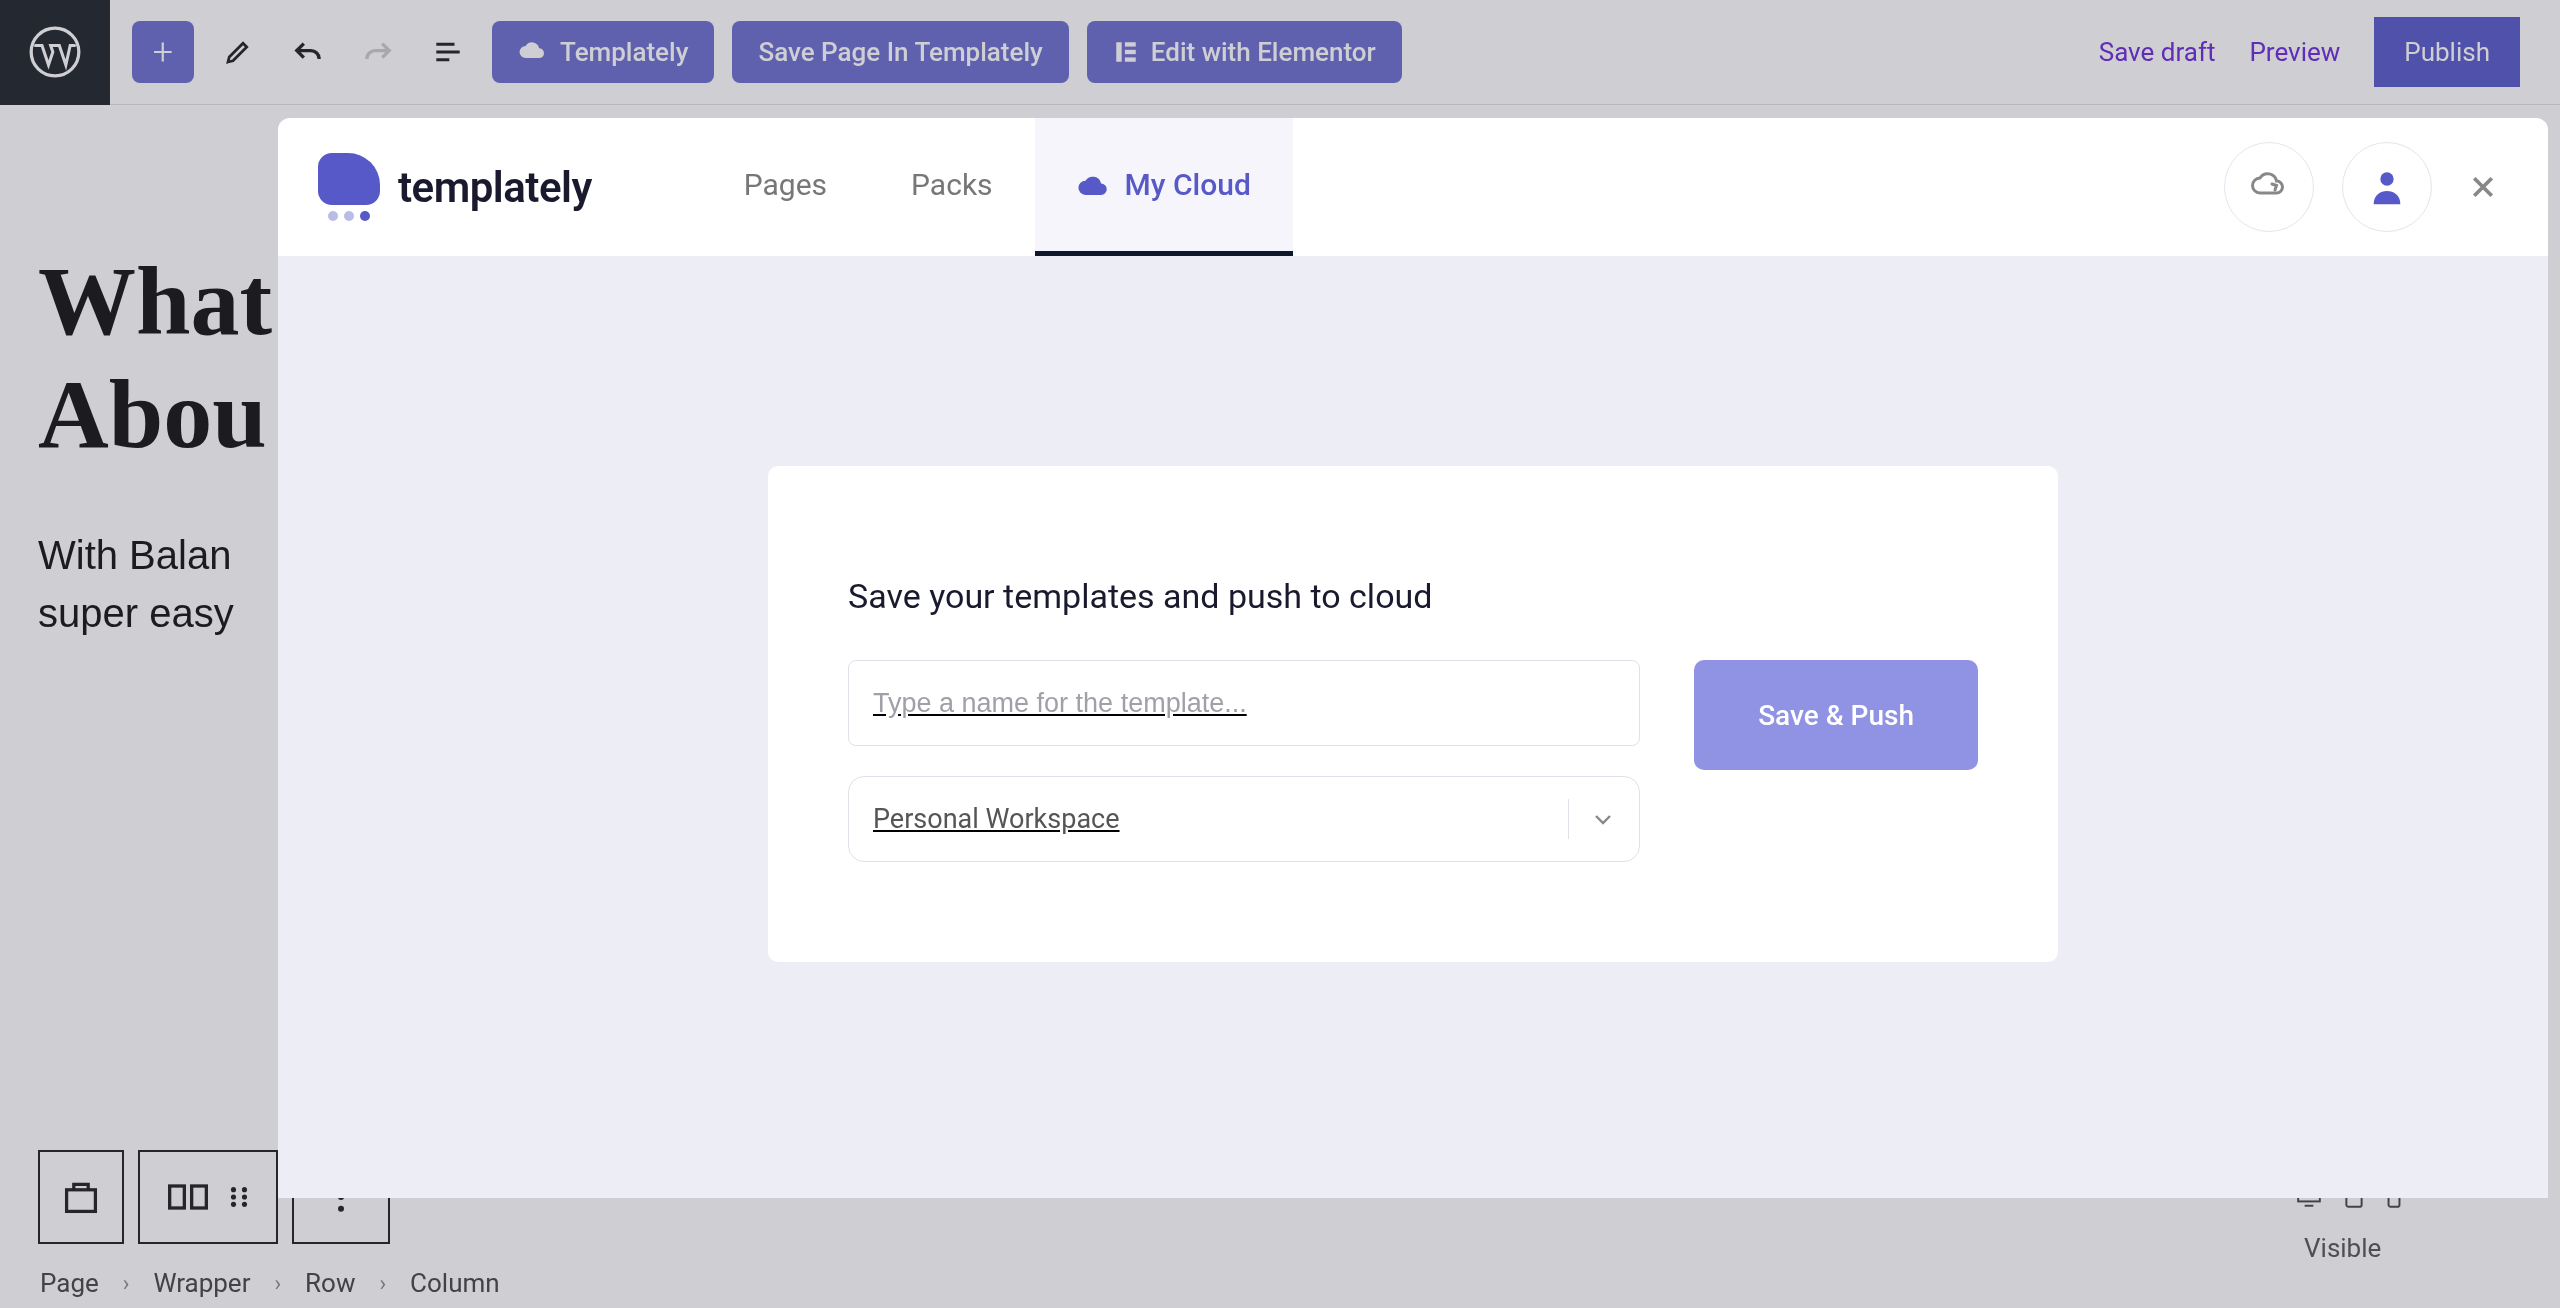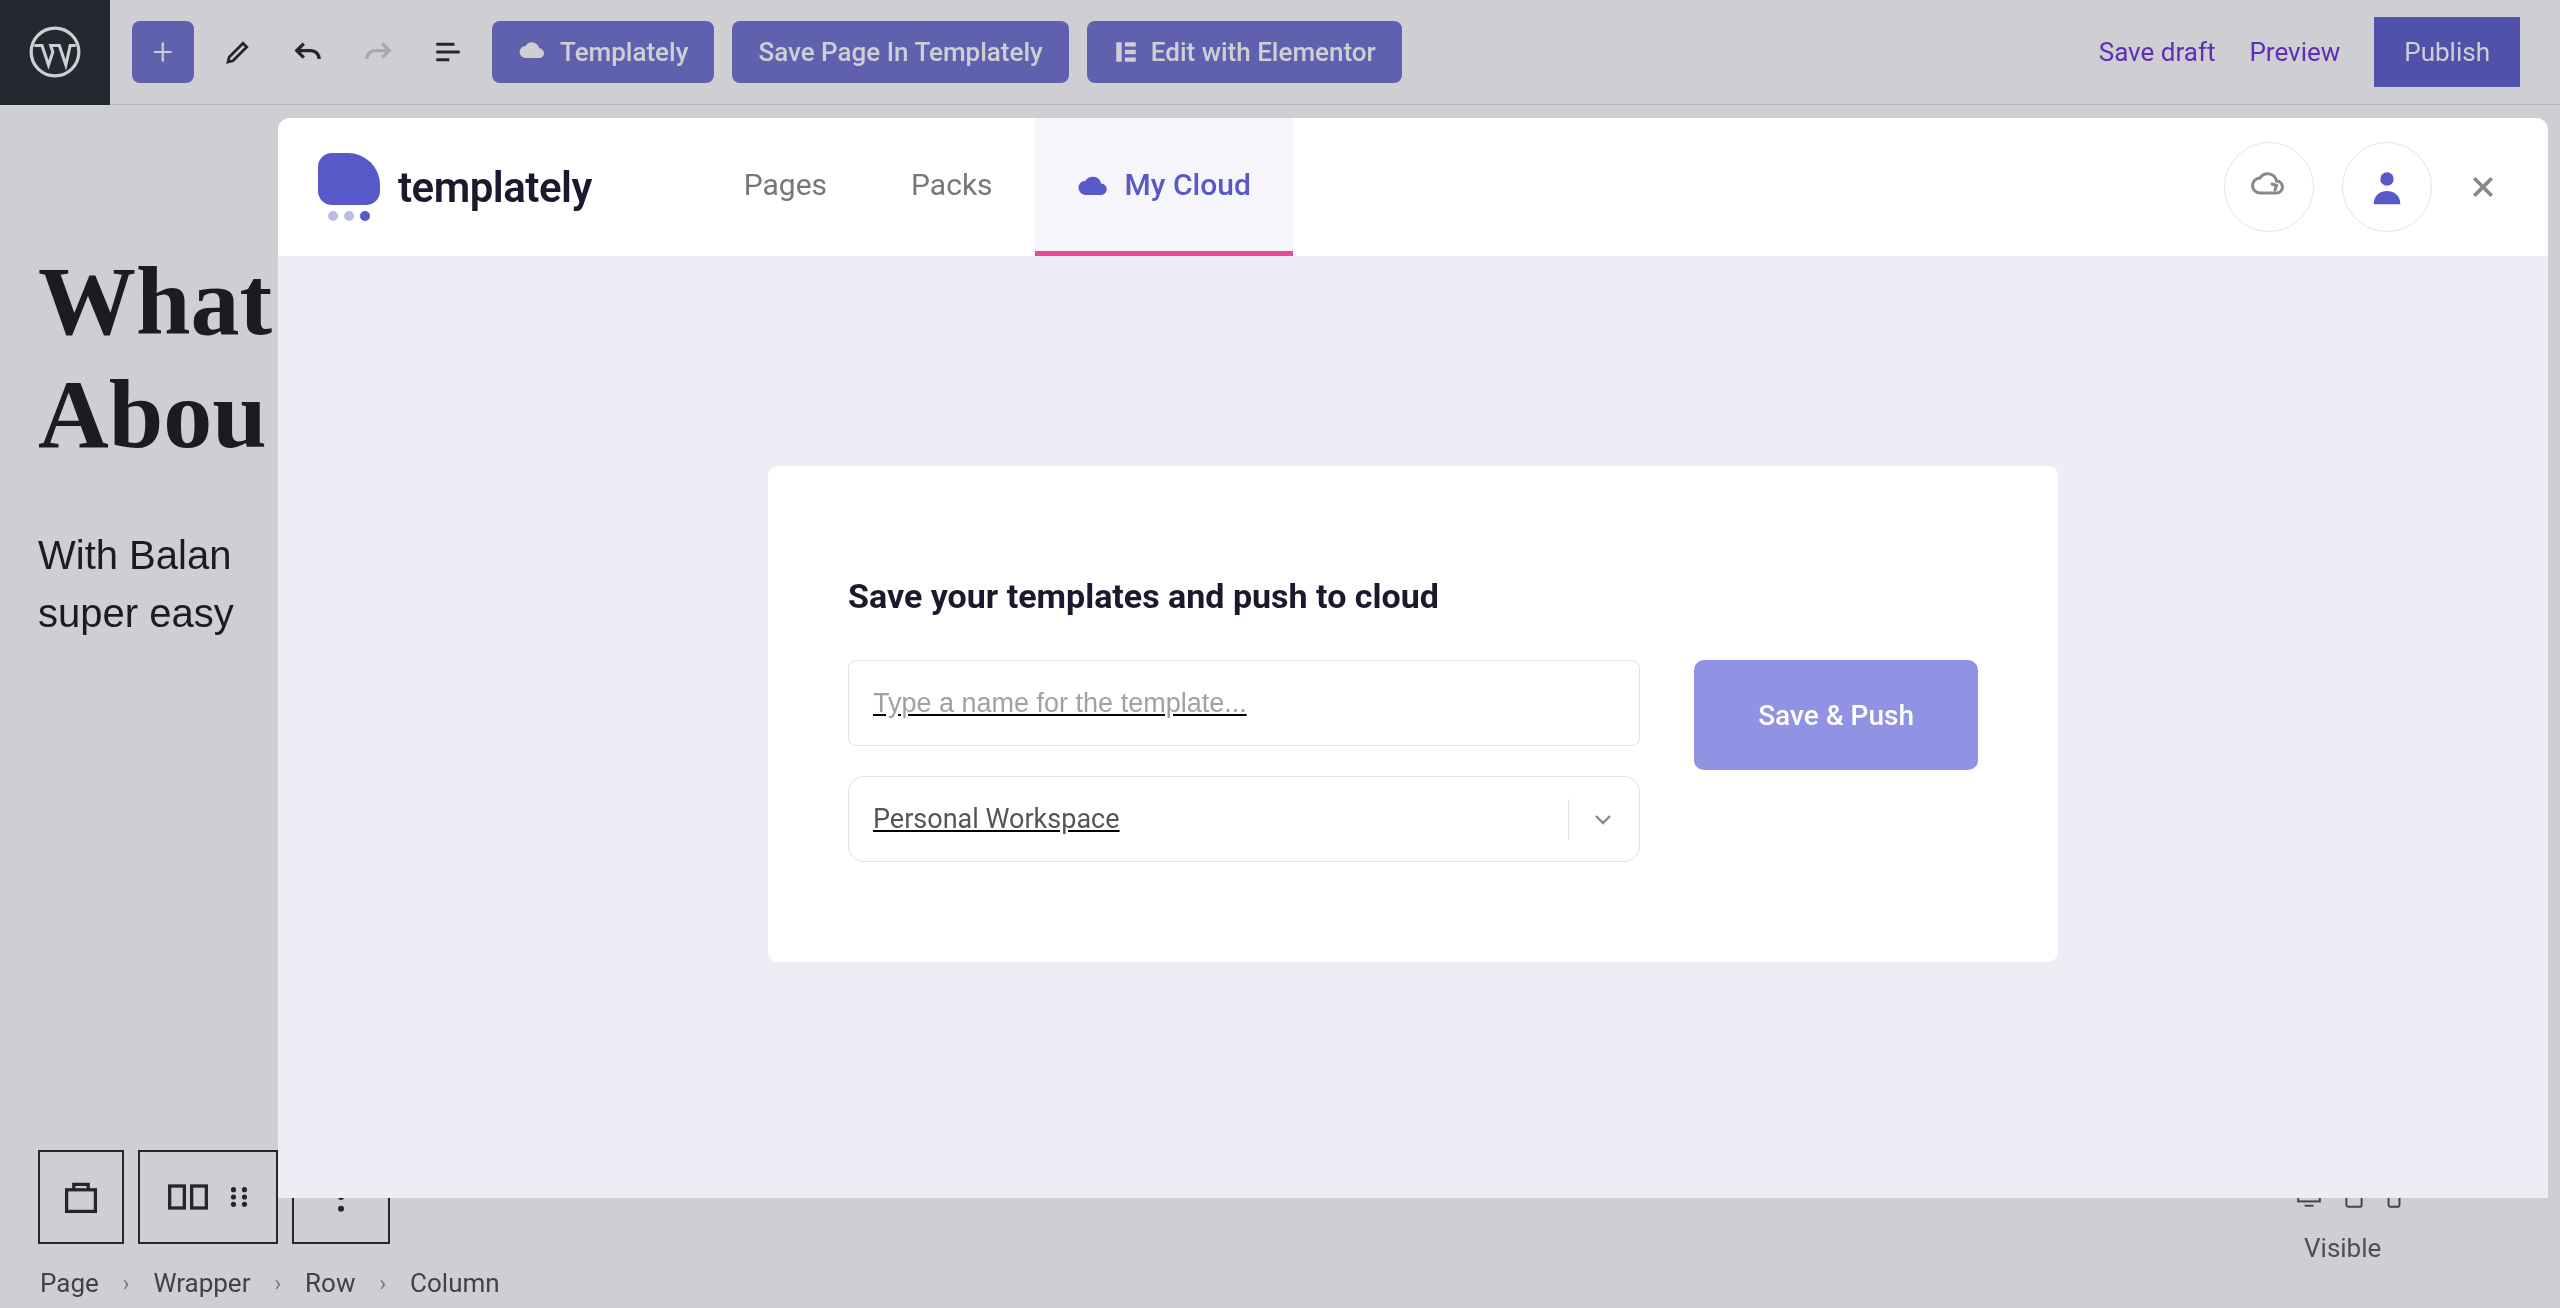--- a/index.html
+++ b/index.html
@@ -184,21 +184,21 @@
       display: flex; align-items: center; gap: 14px;
       font-size: 30px;
       color: #777;
       height: 100%;
       cursor: pointer;
       border-bottom: 5px solid transparent;
     }
     .tab.active {
       color: #5759c8;
       background: #f5f5fb;
-      border-bottom: 5px solid #ec4899;
+      border-bottom: 5px solid #0f172a;
       font-weight: 500;
     }
     .tab .tab-icon { width: 34px; height: 28px; }
 
     .header-right { margin-left: auto; display: flex; align-items: center; gap: 28px; }
     .circle-btn {
       width: 90px; height: 90px; border-radius: 50%;
       border: 1px solid #e4e4ef;
       display: flex; align-items: center; justify-content: center;
       cursor: pointer;
@@ -213,21 +213,21 @@
       align-items: flex-start;
       justify-content: center;
       padding-top: 210px;
     }
     .save-card {
       width: 1290px;
       background: #fff;
       border-radius: 10px;
       padding: 110px 80px 100px 80px;
     }
-    .card-title { font-size: 34px; font-weight: 700; color: #1a1a2e; margin-bottom: 44px; }
+    .card-title { font-size: 34px; font-weight: 400; color: #1a1a2e; margin-bottom: 44px; }
     .form-row { display: flex; gap: 54px; align-items: flex-start; }
     .form-col { display: flex; flex-direction: column; gap: 30px; flex: 1; text-decoration: underline; }
     .text-input {
       height: 86px;
       border: 1px solid #e0e0e8;
       border-radius: 8px;
       padding: 0 24px;
       font-size: 27px;
       color: #333;
       outline: none;

